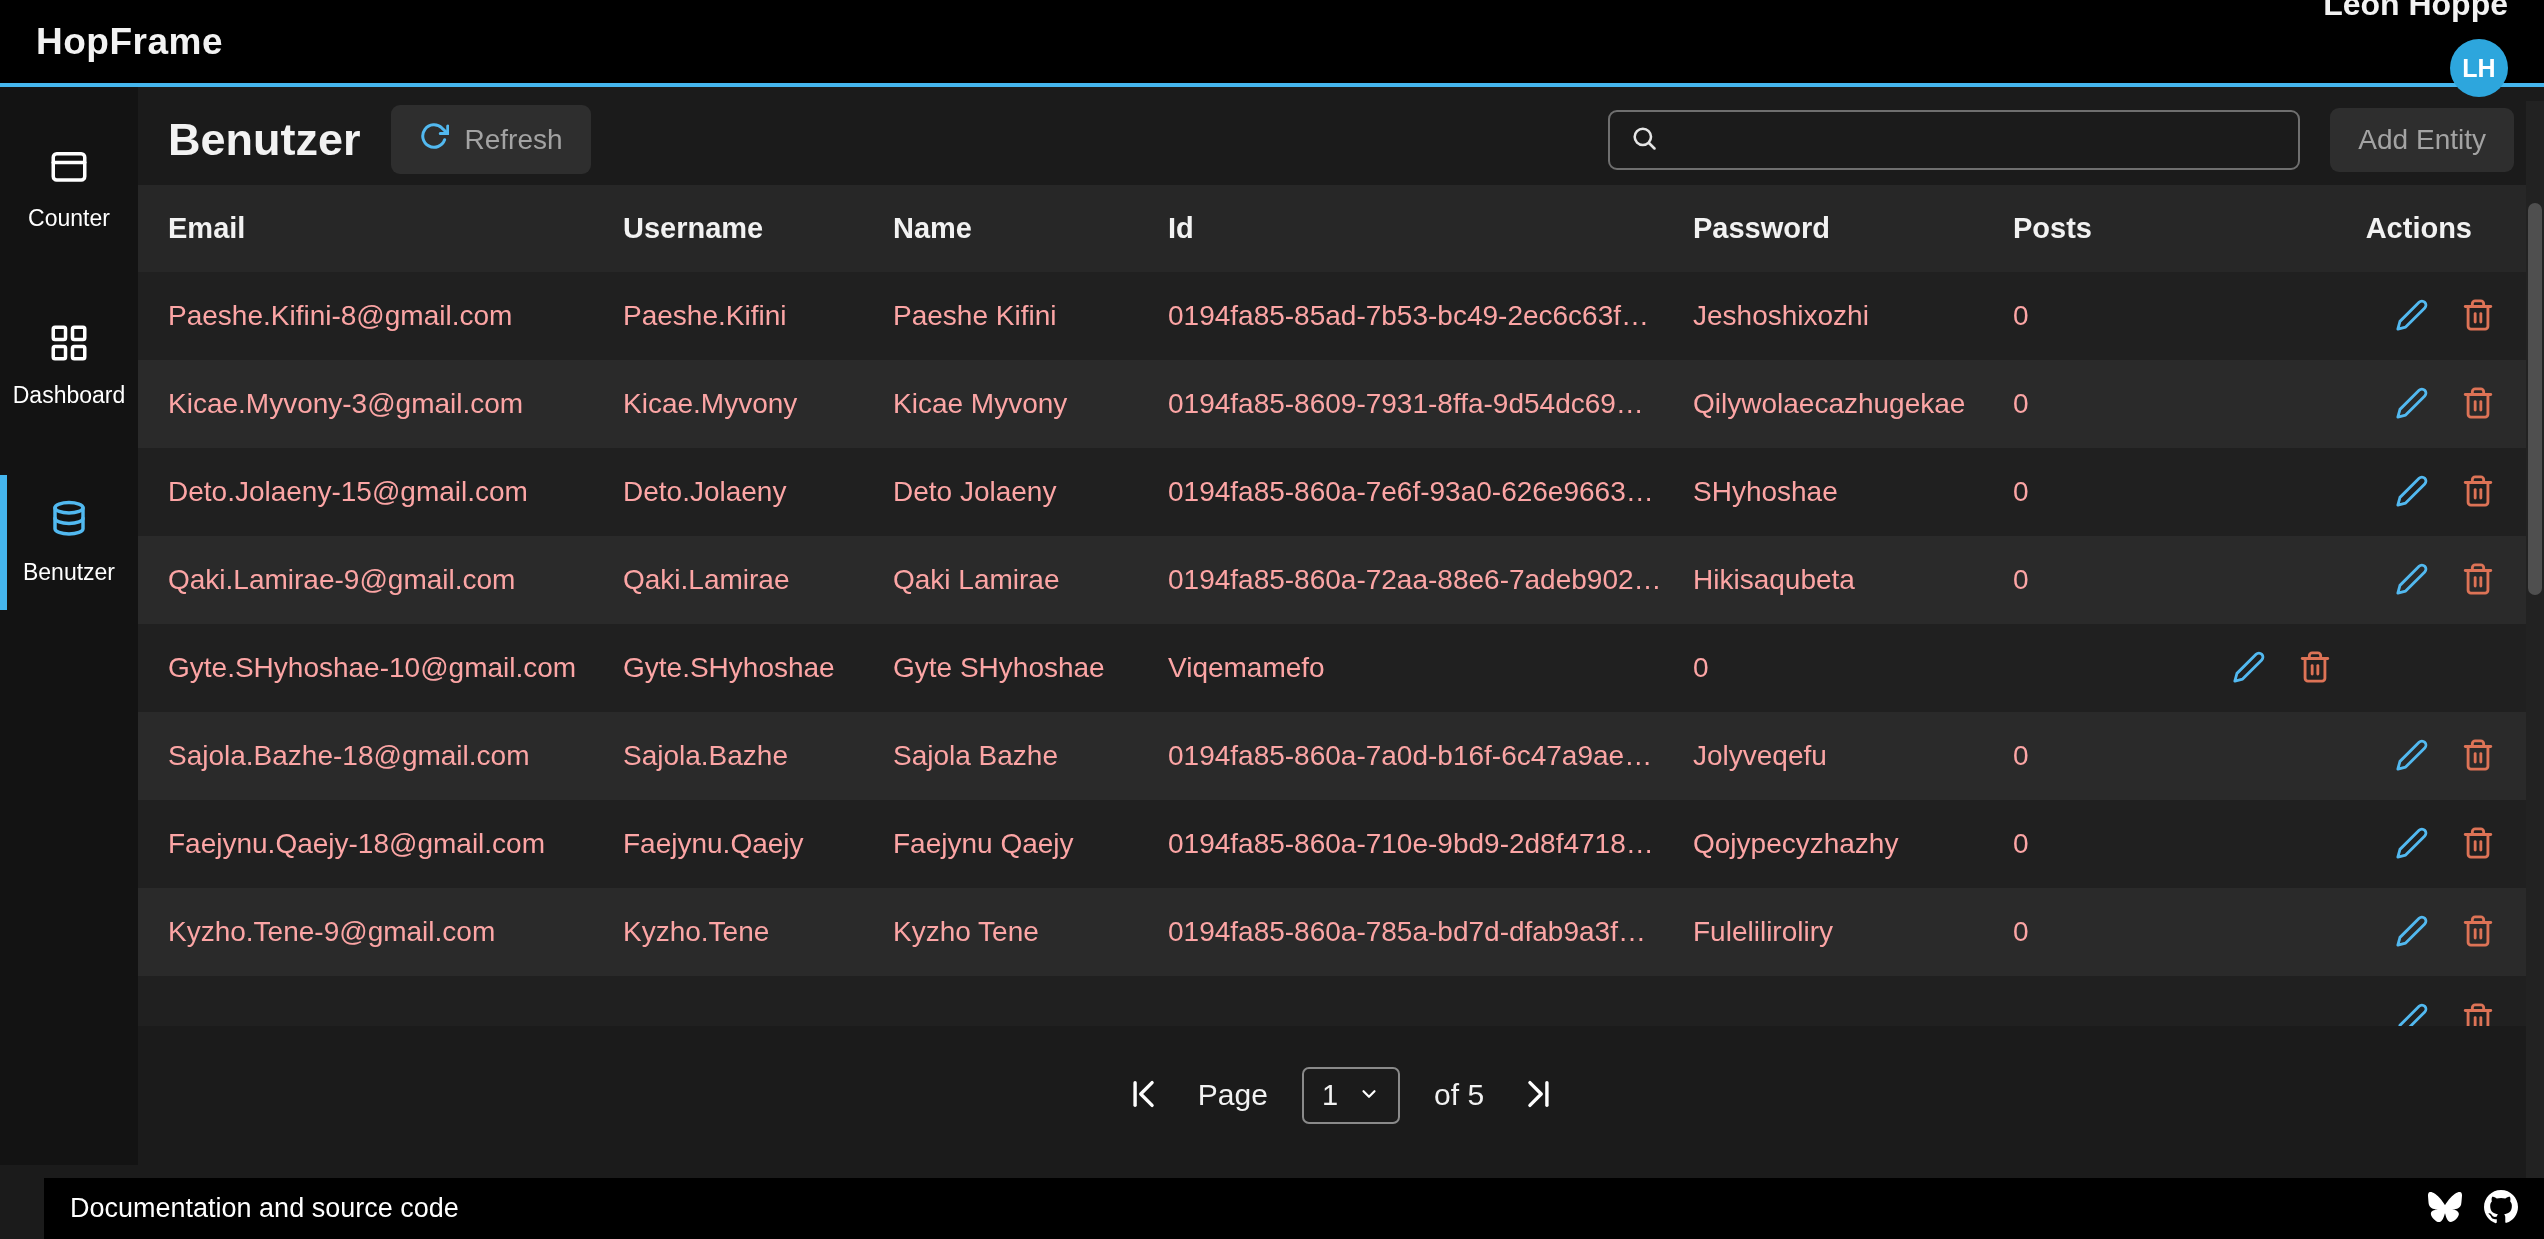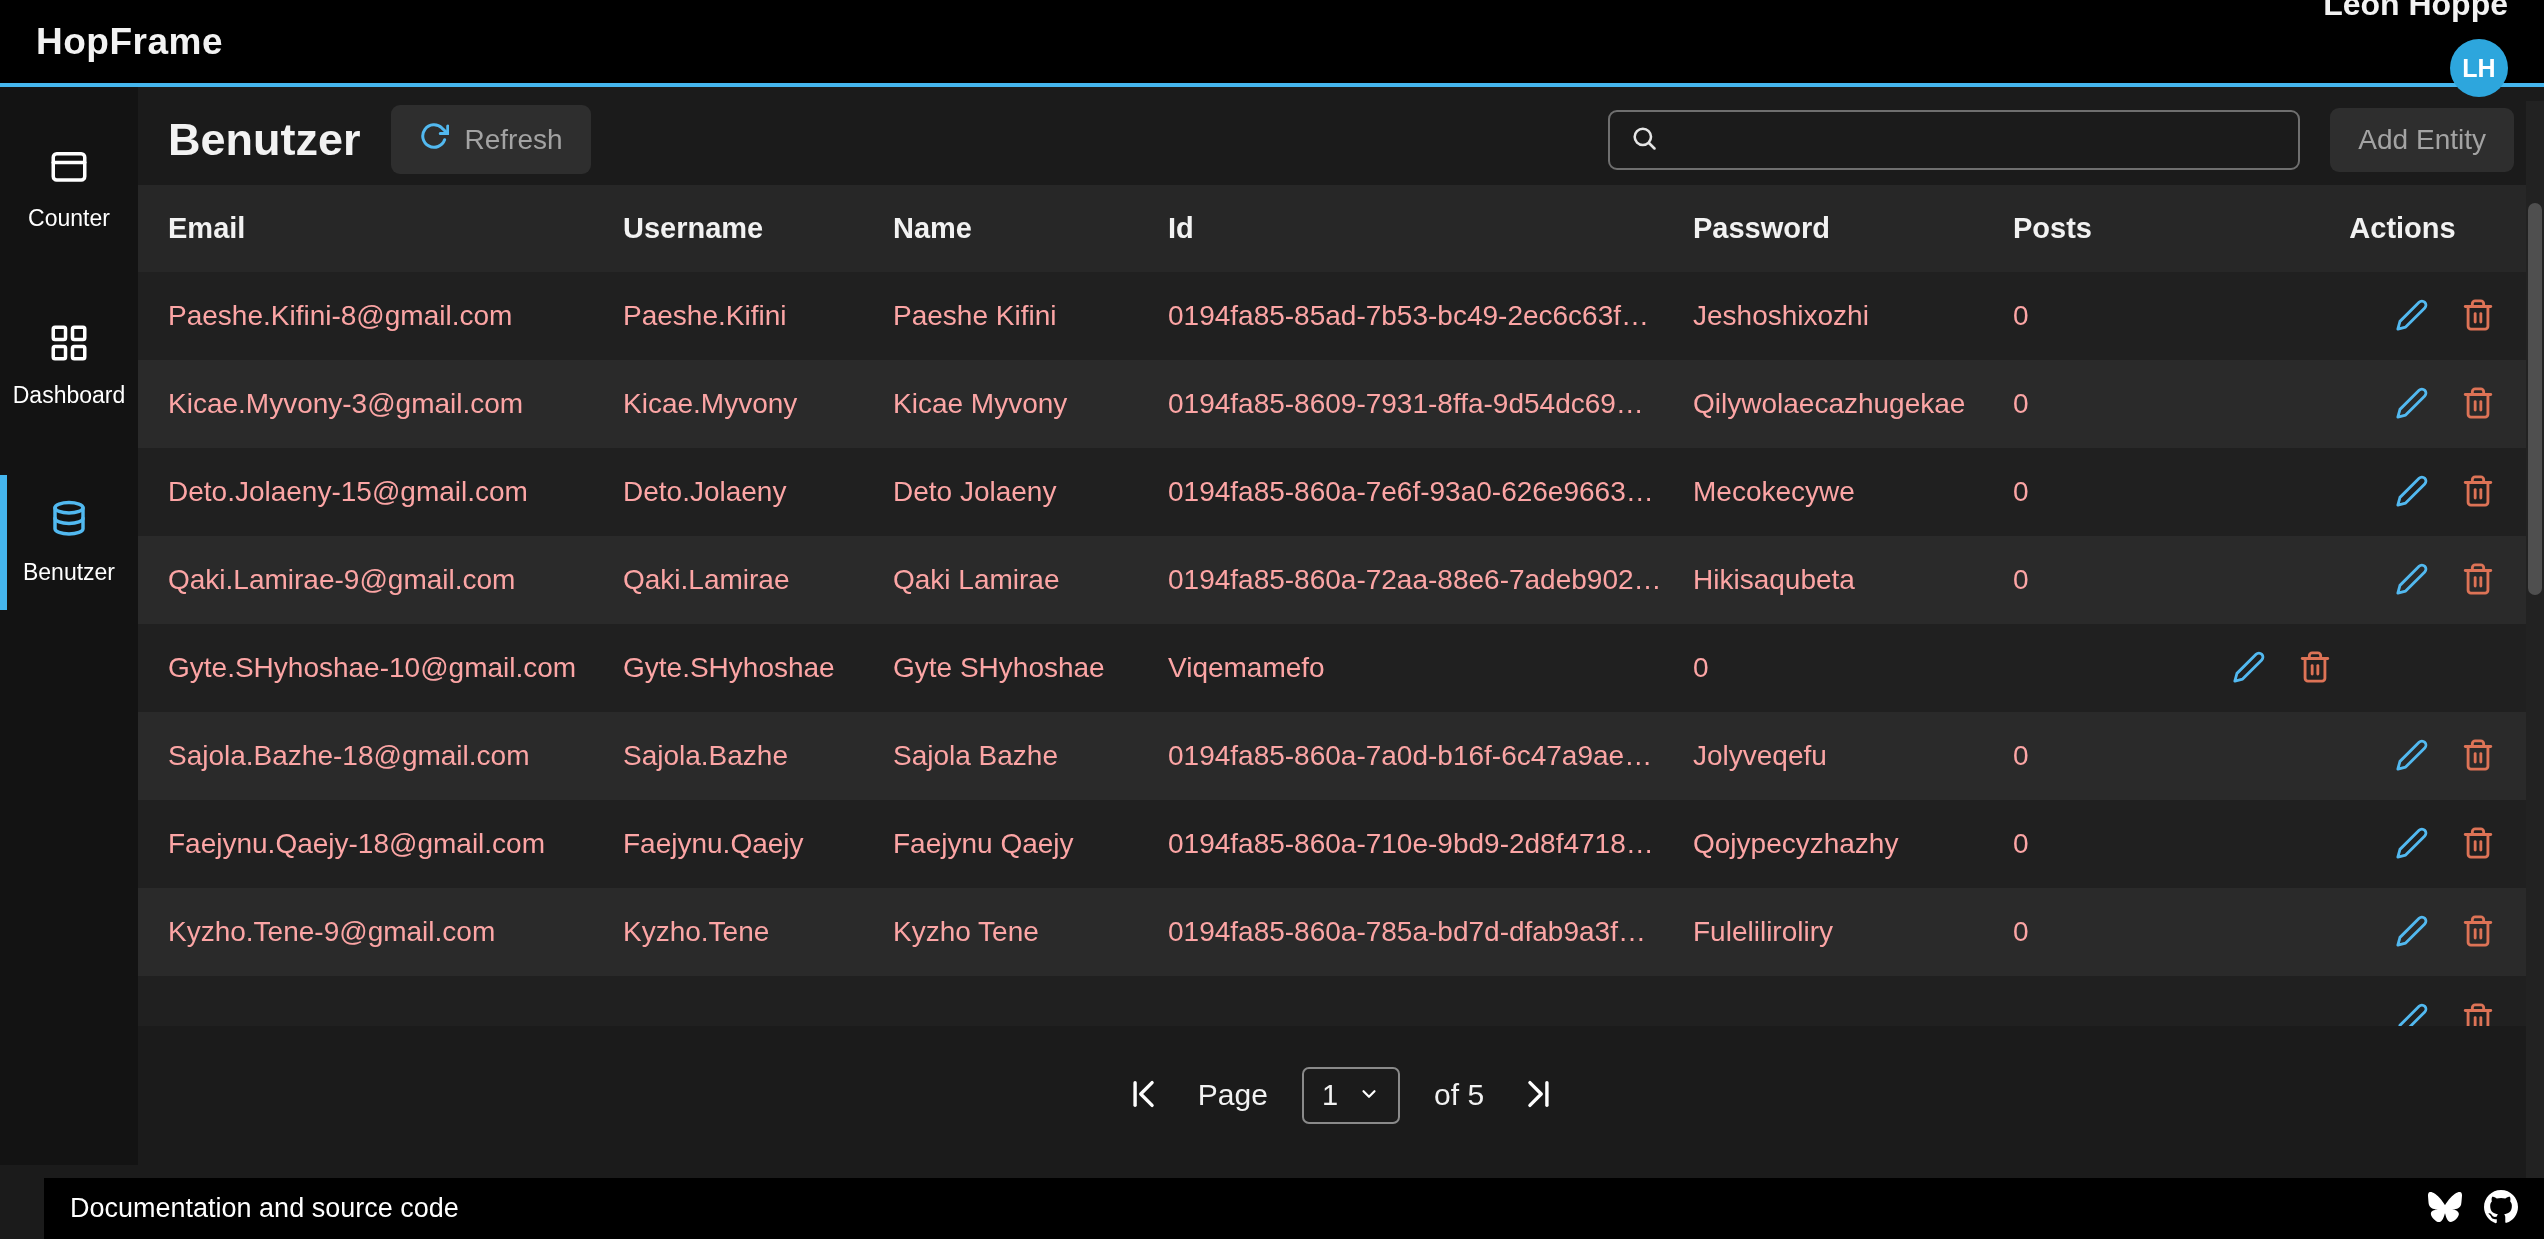--- a/index.html
+++ b/index.html
@@ -38,21 +38,21 @@
   .search { display:flex; align-items:center; gap:16px; width:692px; height:60px;
     border:2px solid #6f6f6f; border-radius:9px; padding:0 20px; background:#1b1b1b; }
   .search svg { width:28px; height:28px; stroke:#e5e5e5; fill:none; stroke-width:2.2; stroke-linecap:round; }
   .search input { flex:1; background:transparent; border:none; outline:none; color:#f2f2f2;
     font-family:inherit; font-size:28px; }
 
   
   .grid-row { display:grid; grid-template-columns:455px 270px 275px 525px 320px 320px 1fr;
     align-items:center; padding:0 48px 0 30px; height:88px; }
   .thead { background:#272727; font-weight:700; font-size:29px; }
-  .thead .col-actions { text-align:center; }
+  .thead .col-actions { text-align:right; }
   .tbody { height:757px; overflow:hidden; }
   .tr { font-size:28px; color:#fca5a5; }
   .tr:nth-child(odd) { background:#202020; }
   .tr:nth-child(even) { background:#2a2a2a; }
   .cell { white-space:nowrap; overflow:hidden; text-overflow:ellipsis; padding-right:24px; }
   .actions-cell { display:flex; justify-content:flex-end; gap:30px; }
   .icon-btn { background:none; border:none; cursor:pointer; width:36px; height:36px; padding:0; }
   .icon-btn svg { width:34px; height:34px; fill:none; stroke-width:2; stroke-linecap:round; stroke-linejoin:round; }
   .icon-btn.edit svg { stroke:#52b9f0; }
   .icon-btn.delete svg { stroke:#dd7356; }
@@ -214,21 +214,21 @@
                 </svg>
         </span>
       </button>
     </div>
   </div>
         <div class="grid-row tr">
     <div class="cell">Deto.Jolaeny-15@gmail.com</div>
     <div class="cell">Deto.Jolaeny</div>
     <div class="cell">Deto Jolaeny</div>
     <div class="cell">0194fa85-860a-7e6f-93a0-626e9663…</div>
-    <div class="cell">Mecokecywe</div>
+    <div class="cell">SHyhoshae</div>
     <div class="cell">0</div>
     <div class="actions-cell">
       <button class="icon-btn edit">
         <span>
           <svg viewBox="0 0 24 24">
                   <path d="M17 3a2.828 2.828 0 1 1 4 4L7.5 20.5 2 22l1.5-5.5L17 3z"></path>
                 </svg>
         </span>
       </button>
       <button class="icon-btn delete">

